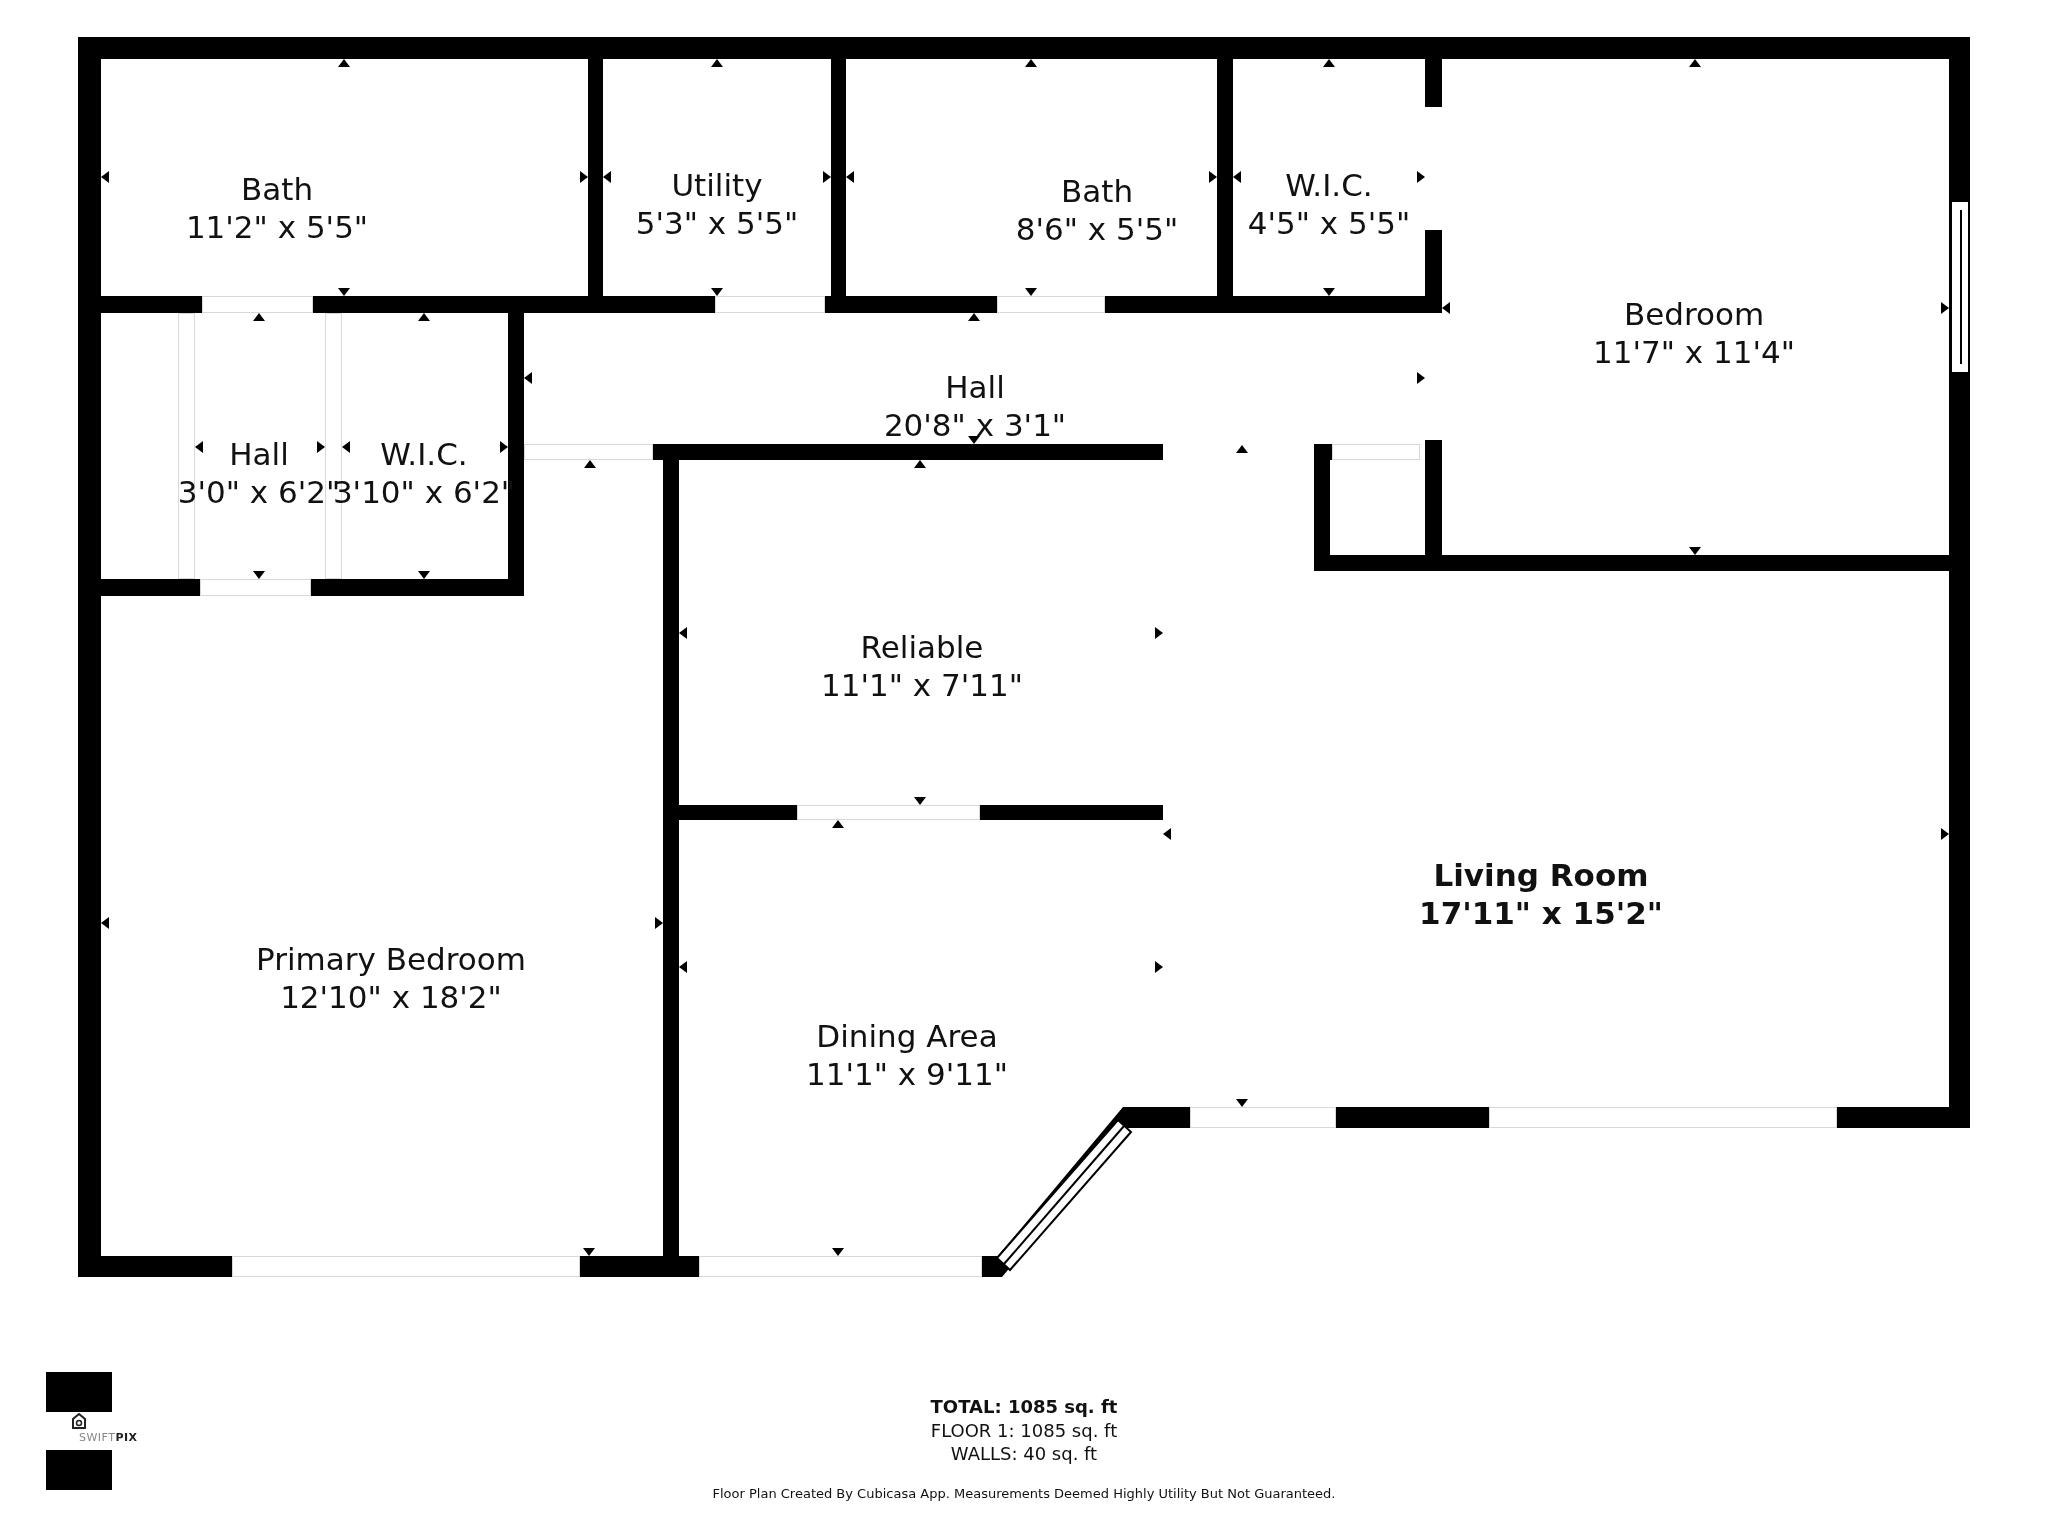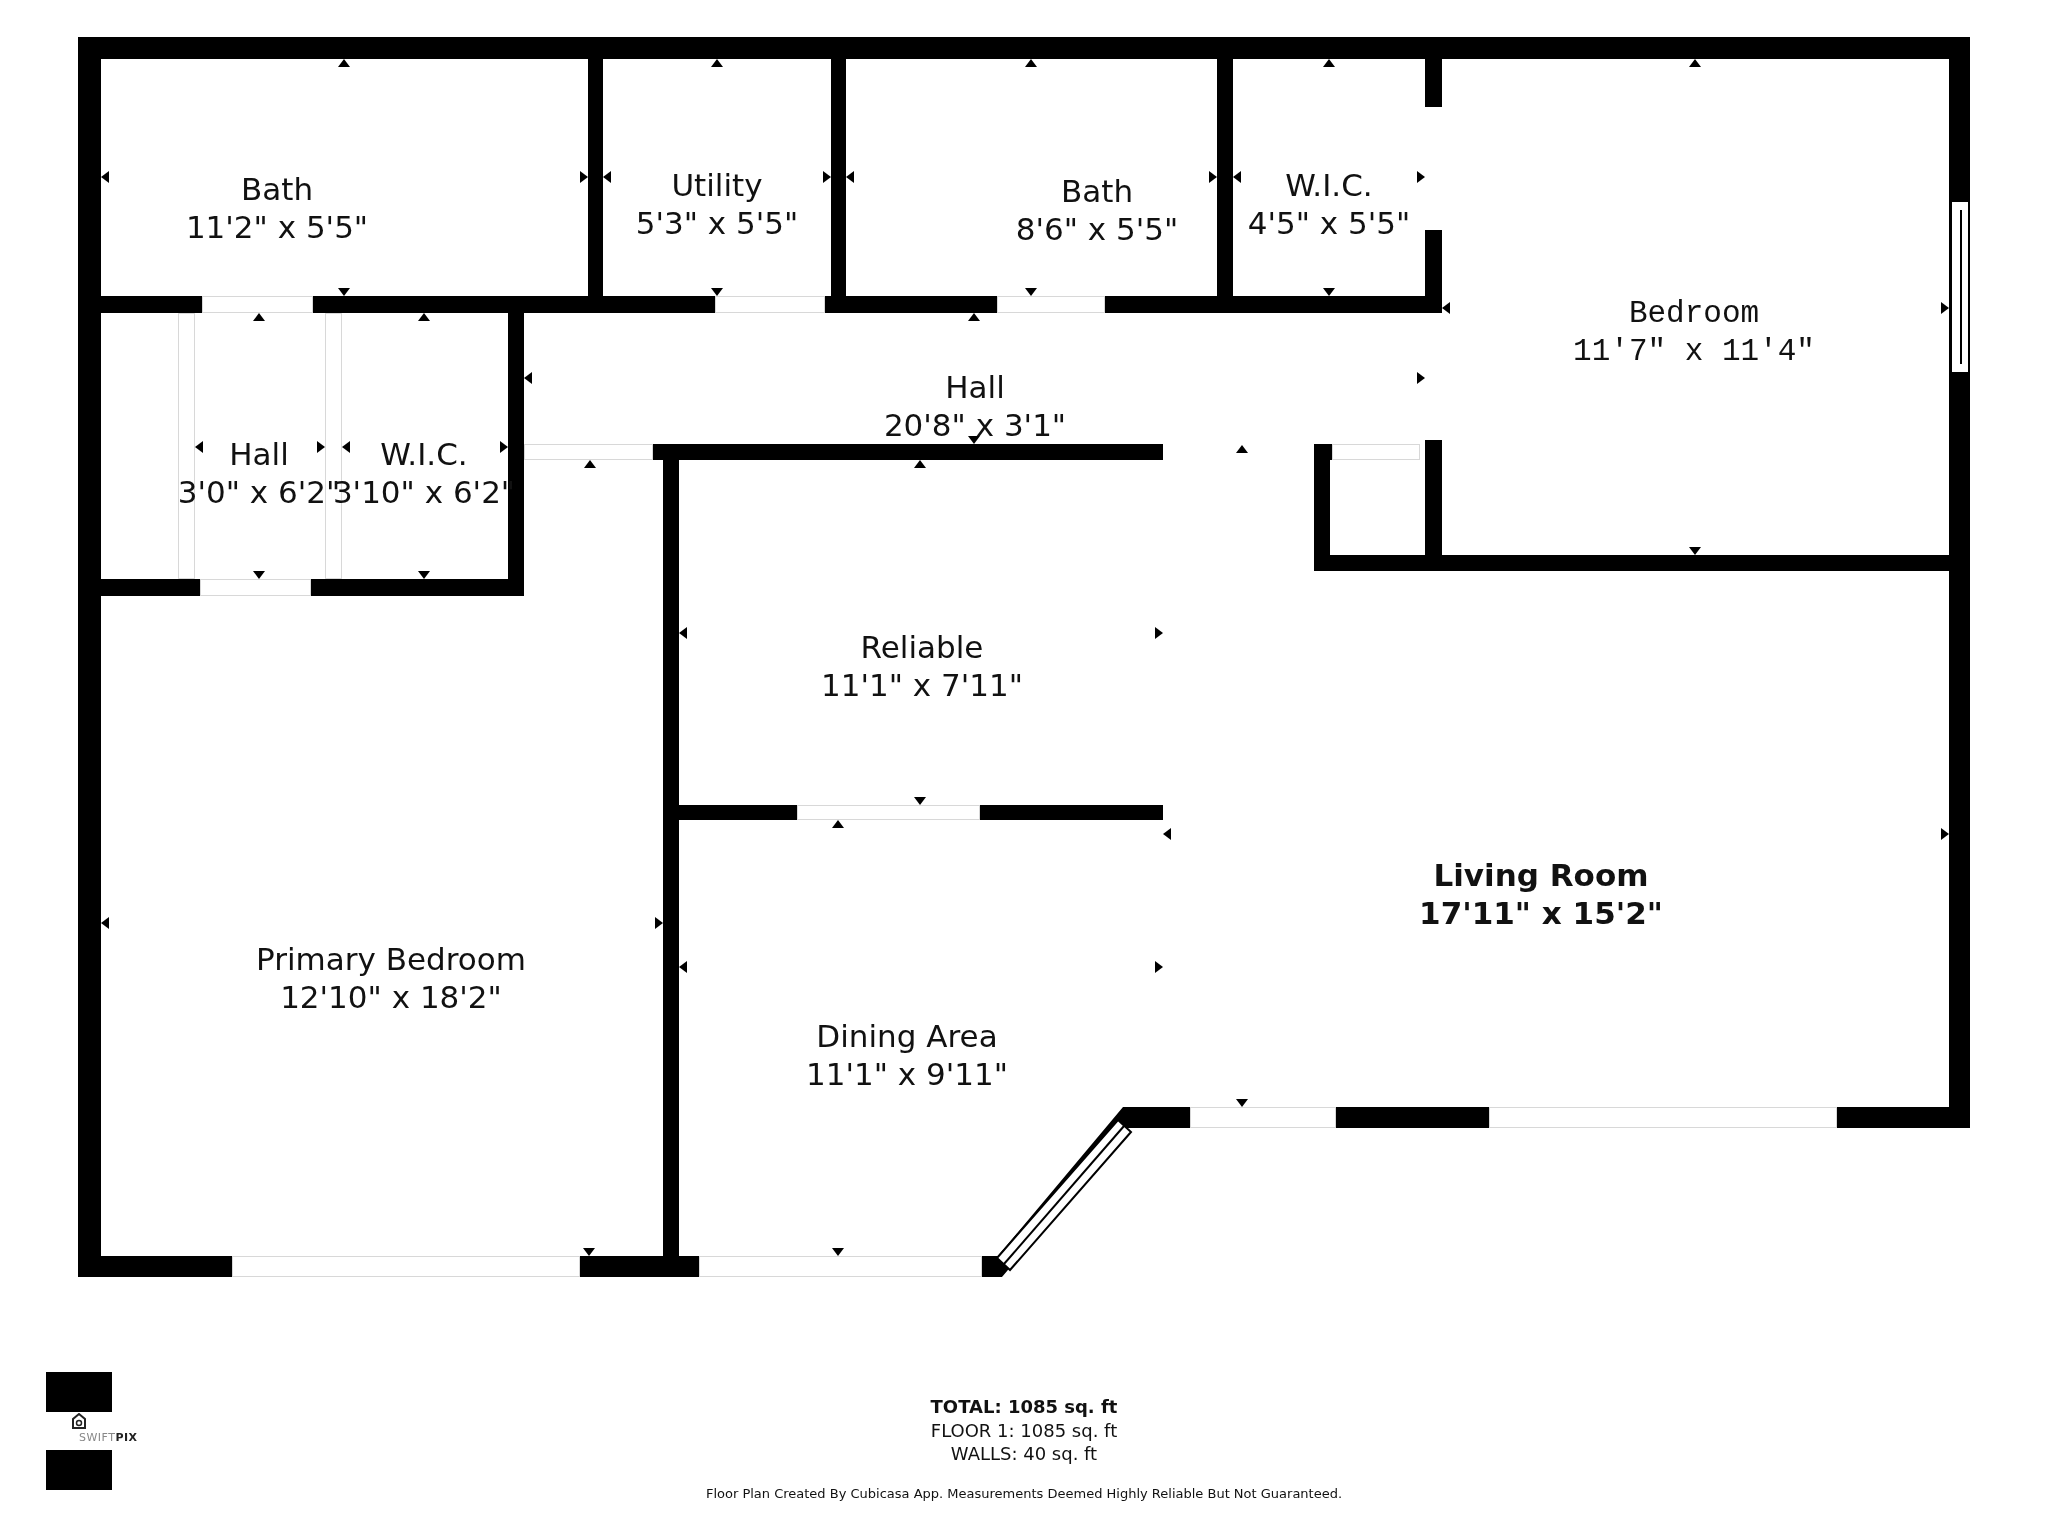--- a/index.html
+++ b/index.html
@@ -132,21 +132,21 @@
     <span class="dim">5'3" x 5'5"</span>
   </div>
   <div class="room" style="left:1097px;top:172px;">
     <span>Bath</span>
     <span class="dim">8'6" x 5'5"</span>
   </div>
   <div class="room" style="left:1329px;top:166px;">
     <span>W.I.C.</span>
     <span class="dim">4'5" x 5'5"</span>
   </div>
-  <div class="room" style="left:1694px;top:295px;font-family:Liberation Mono, monospace;">
+  <div class="room" style="left:1694px;top:295px;">
     <span>Bedroom</span>
     <span class="dim">11'7" x 11'4"</span>
   </div>
   <div class="room" style="left:975px;top:368px;">
     <span>Hall</span>
     <span class="dim">20'8" x 3'1"</span>
   </div>
   <div class="room" style="left:259px;top:435px;">
     <span>Hall</span>
     <span class="dim">3'0" x 6'2"</span>
@@ -181,13 +181,13 @@
   </svg>
   <div style="position:absolute;left:44px;top:1431px;width:70px;text-align:center;font-size:11px;letter-spacing:0.5px;">
     <span style="color:#888;margin-left:35px;">SWIFT</span><span style="color:#222;font-weight:bold;">PIX</span>
   </div>
   <div class="logo-block" style="left:46px;top:1450px;width:66px;height:40px;"></div>
 </div>
 
 <div class="footer" style="top:1396px;left:0;font-size:18px;font-weight:bold;">TOTAL: 1085 sq. ft</div>
 <div class="footer" style="top:1420px;left:0;font-size:18px;">FLOOR 1: 1085 sq. ft</div>
 <div class="footer" style="top:1443px;left:0;font-size:18px;">WALLS: 40 sq. ft</div>
-<div class="footer" style="top:1486px;left:0;font-size:13px;">Floor Plan Created By Cubicasa App. Measurements Deemed Highly Reliable But Not Guaranteed.</div>
+<div class="footer" style="top:1486px;left:0;font-size:13px;">Floor Plan Created By Cubicasa App. Measurements Deemed Highly Utility But Not Guaranteed.</div>
 
 </body></html>

